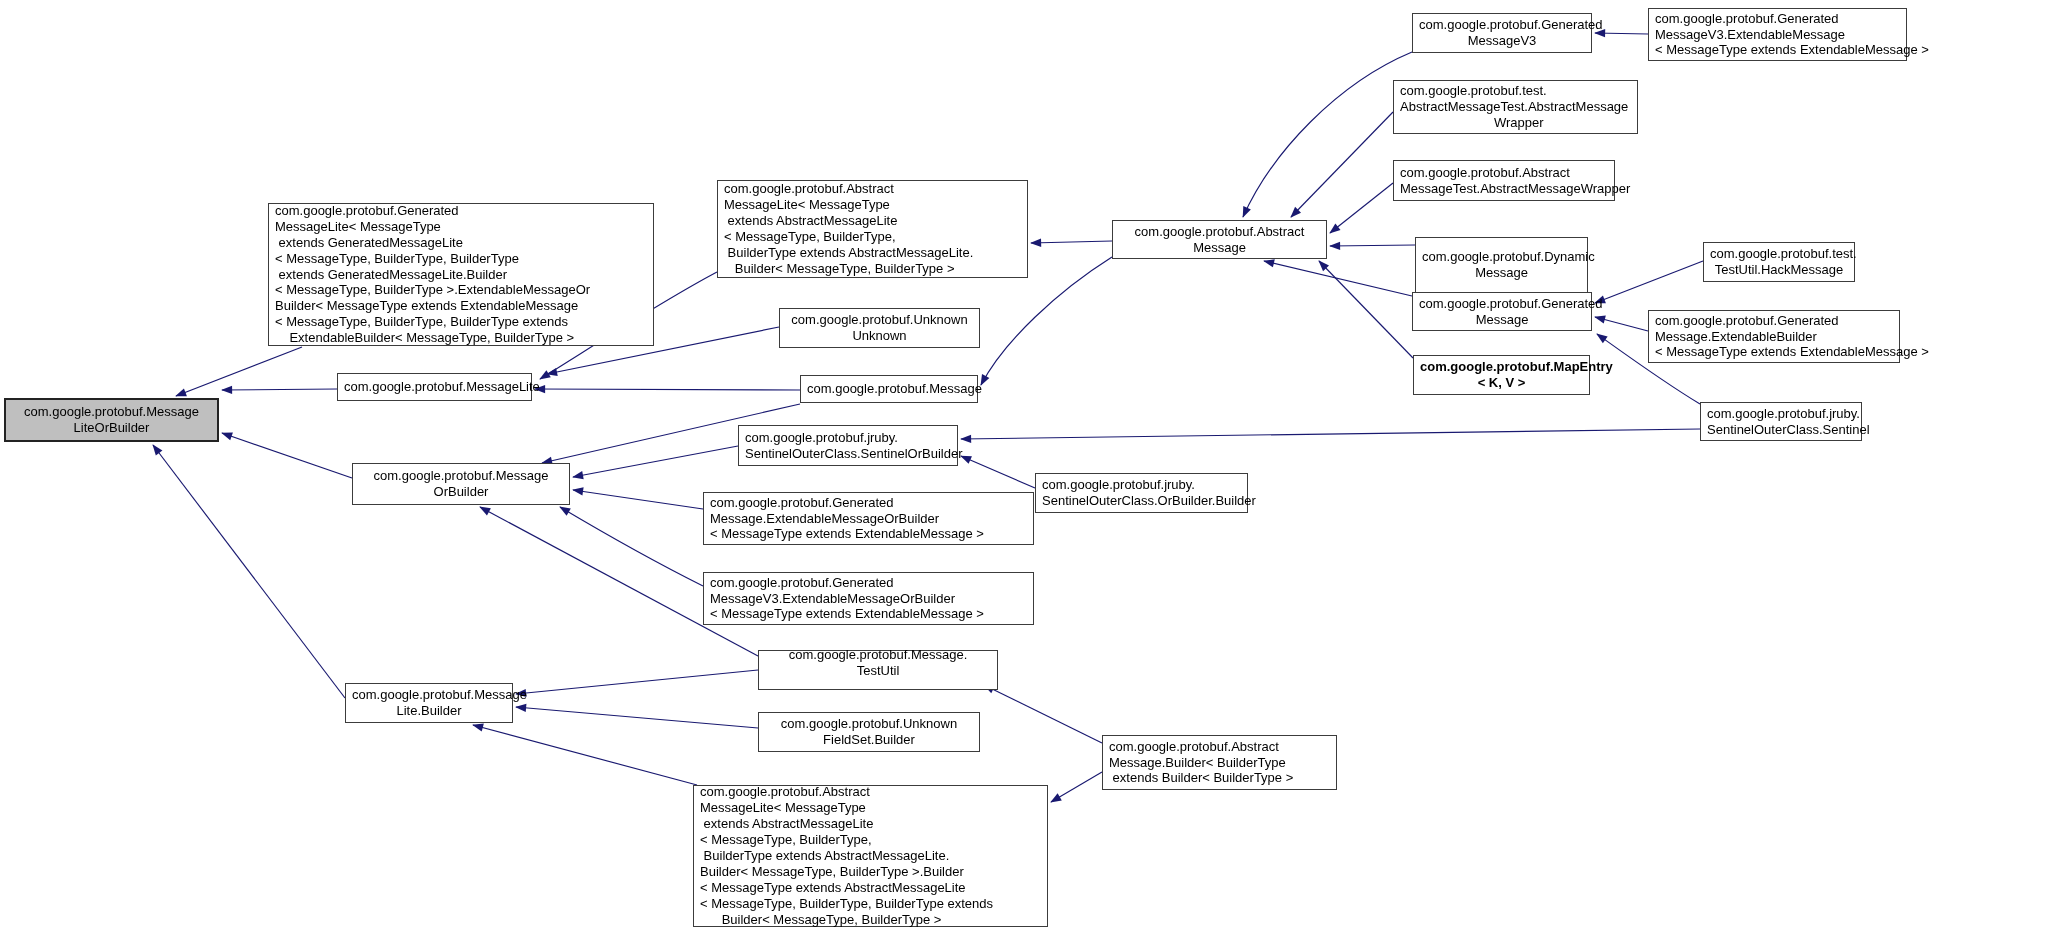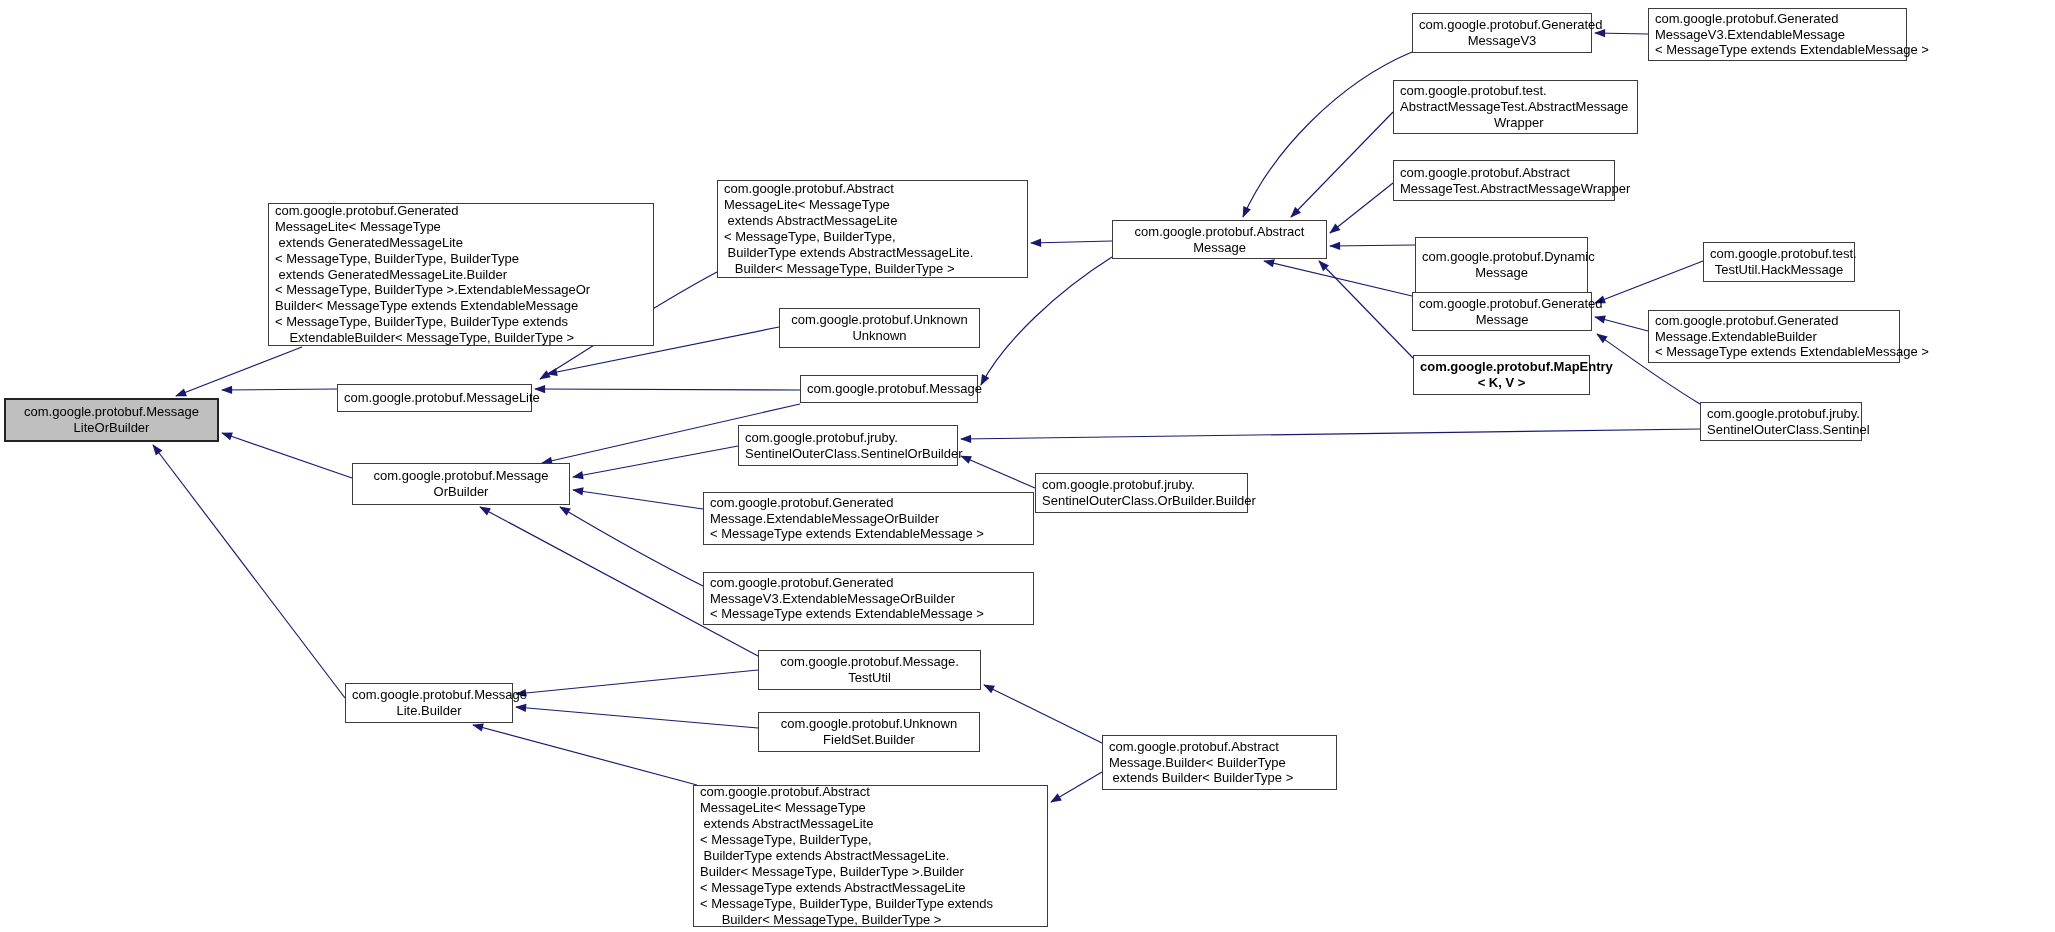--- a/index.html
+++ b/index.html
@@ -76,37 +76,37 @@
       <path d="M1648,331 L1595,317" marker-end="url(#arrow)"></path>
       <path d="M1700,404 C1665,383 1632,359 1597,334" marker-end="url(#arrow)"></path>
       <path d="M1700,429 L961,439" marker-end="url(#arrow)"></path>
       <path d="M1035,488 L961,456" marker-end="url(#arrow)"></path>
     </svg>
   <div class="nodes">
       <div class="node center highlight" style="left: 4px; top: 398px; width: 215px; height: 44px;"><div class="line">com.google.protobuf.Message</div><div class="line">LiteOrBuilder</div></div>
       <div class="node left" style="left: 268px; top: 203px; width: 386px; height: 143px;"><div class="line">com.google.protobuf.Generated</div><div class="line">MessageLite&lt; MessageType</div><div class="line"> extends GeneratedMessageLite</div><div class="line">&lt; MessageType, BuilderType, BuilderType</div><div class="line"> extends GeneratedMessageLite.Builder</div><div class="line">&lt; MessageType, BuilderType &gt;.ExtendableMessageOr</div><div class="line">Builder&lt; MessageType extends ExtendableMessage</div><div class="line">&lt; MessageType, BuilderType, BuilderType extends</div><div class="line">    ExtendableBuilder&lt; MessageType, BuilderType &gt;</div></div>
       <div class="node left" style="left: 717px; top: 180px; width: 311px; height: 98px;"><div class="line">com.google.protobuf.Abstract</div><div class="line">MessageLite&lt; MessageType</div><div class="line"> extends AbstractMessageLite</div><div class="line">&lt; MessageType, BuilderType,</div><div class="line"> BuilderType extends AbstractMessageLite.</div><div class="line">   Builder&lt; MessageType, BuilderType &gt;</div></div>
       <div class="node center" style="left: 779px; top: 308px; width: 201px; height: 40px;"><div class="line">com.google.protobuf.Unknown</div><div class="line">Unknown</div></div>
-      <div class="node center" style="left: 337px; top: 373px; width: 195px; height: 28px; margin-top: 11px;"><div class="line">com.google.protobuf.MessageLite</div></div>
+      <div class="node center" style="left: 337px; top: 373px; width: 195px; height: 28px;"><div class="line">com.google.protobuf.MessageLite</div></div>
       <div class="node center" style="left: 800px; top: 375px; width: 178px; height: 28px;"><div class="line">com.google.protobuf.Message</div></div>
       <div class="node center" style="left: 1112px; top: 220px; width: 215px; height: 39px;"><div class="line">com.google.protobuf.Abstract</div><div class="line">Message</div></div>
       <div class="node center" style="left: 1412px; top: 13px; width: 180px; height: 40px;"><div class="line">com.google.protobuf.Generated</div><div class="line">MessageV3</div></div>
       <div class="node left" style="left: 1648px; top: 8px; width: 259px; height: 53px;"><div class="line">com.google.protobuf.Generated</div><div class="line">MessageV3.ExtendableMessage</div><div class="line">&lt; MessageType extends ExtendableMessage &gt;</div></div>
       <div class="node left" style="left: 1393px; top: 80px; width: 245px; height: 54px;"><div class="line">com.google.protobuf.test.</div><div class="line">AbstractMessageTest.AbstractMessage</div><div class="line">                          Wrapper</div></div>
       <div class="node left" style="left: 1393px; top: 160px; width: 222px; height: 41px;"><div class="line">com.google.protobuf.Abstract</div><div class="line">MessageTest.AbstractMessageWrapper</div></div>
       <div class="node center" style="left: 1415px; top: 225px; width: 173px; height: 56px; margin-top: 12px;"><div class="line">com.google.protobuf.Dynamic</div><div class="line">Message</div></div>
       <div class="node center" style="left: 1703px; top: 242px; width: 152px; height: 40px;"><div class="line">com.google.protobuf.test.</div><div class="line">TestUtil.HackMessage</div></div>
       <div class="node center" style="left: 1412px; top: 292px; width: 180px; height: 39px;"><div class="line">com.google.protobuf.Generated</div><div class="line">Message</div></div>
       <div class="node left" style="left: 1648px; top: 310px; width: 252px; height: 53px;"><div class="line">com.google.protobuf.Generated</div><div class="line">Message.ExtendableBuilder</div><div class="line">&lt; MessageType extends ExtendableMessage &gt;</div></div>
       <div class="node center" style="left: 1413px; top: 355px; width: 177px; height: 40px; font-weight: bold;"><div class="line">com.google.protobuf.MapEntry</div><div class="line">&lt; K, V &gt;</div></div>
       <div class="node left" style="left: 1700px; top: 402px; width: 162px; height: 39px;"><div class="line">com.google.protobuf.jruby.</div><div class="line">SentinelOuterClass.Sentinel</div></div>
       <div class="node left" style="left: 738px; top: 425px; width: 220px; height: 41px;"><div class="line">com.google.protobuf.jruby.</div><div class="line">SentinelOuterClass.SentinelOrBuilder</div></div>
       <div class="node left" style="left: 1035px; top: 473px; width: 213px; height: 40px;"><div class="line">com.google.protobuf.jruby.</div><div class="line">SentinelOuterClass.OrBuilder.Builder</div></div>
       <div class="node left" style="left: 703px; top: 492px; width: 331px; height: 53px;"><div class="line">com.google.protobuf.Generated</div><div class="line">Message.ExtendableMessageOrBuilder</div><div class="line">&lt; MessageType extends ExtendableMessage &gt;</div></div>
       <div class="node center" style="left: 352px; top: 463px; width: 218px; height: 42px;"><div class="line">com.google.protobuf.Message</div><div class="line">OrBuilder</div></div>
       <div class="node left" style="left: 703px; top: 572px; width: 331px; height: 53px;"><div class="line">com.google.protobuf.Generated</div><div class="line">MessageV3.ExtendableMessageOrBuilder</div><div class="line">&lt; MessageType extends ExtendableMessage &gt;</div></div>
-      <div class="node center" style="left: 758px; top: 650px; width: 223px; height: 40px;"><div class="line">com.google.protobuf.Message.</div><div class="line">TestUtil</div></div>
+      <div class="node center" style="left: 758px; top: 650px; width: 240px; height: 40px; justify-content: flex-end;"><div class="line">com.google.protobuf.Message.</div><div class="line">TestUtil</div></div>
       <div class="node center" style="left: 345px; top: 683px; width: 168px; height: 40px;"><div class="line">com.google.protobuf.Message</div><div class="line">Lite.Builder</div></div>
       <div class="node center" style="left: 758px; top: 712px; width: 222px; height: 40px;"><div class="line">com.google.protobuf.Unknown</div><div class="line">FieldSet.Builder</div></div>
       <div class="node left" style="left: 1102px; top: 735px; width: 235px; height: 55px;"><div class="line">com.google.protobuf.Abstract</div><div class="line">Message.Builder&lt; BuilderType</div><div class="line"> extends Builder&lt; BuilderType &gt;</div></div>
       <div class="node left" style="left: 693px; top: 785px; width: 355px; height: 142px;"><div class="line">com.google.protobuf.Abstract</div><div class="line">MessageLite&lt; MessageType</div><div class="line"> extends AbstractMessageLite</div><div class="line">&lt; MessageType, BuilderType,</div><div class="line"> BuilderType extends AbstractMessageLite.</div><div class="line">Builder&lt; MessageType, BuilderType &gt;.Builder</div><div class="line">&lt; MessageType extends AbstractMessageLite</div><div class="line">&lt; MessageType, BuilderType, BuilderType extends</div><div class="line">      Builder&lt; MessageType, BuilderType &gt;</div></div>
     </div>
 </div>
 
 </body></html>

